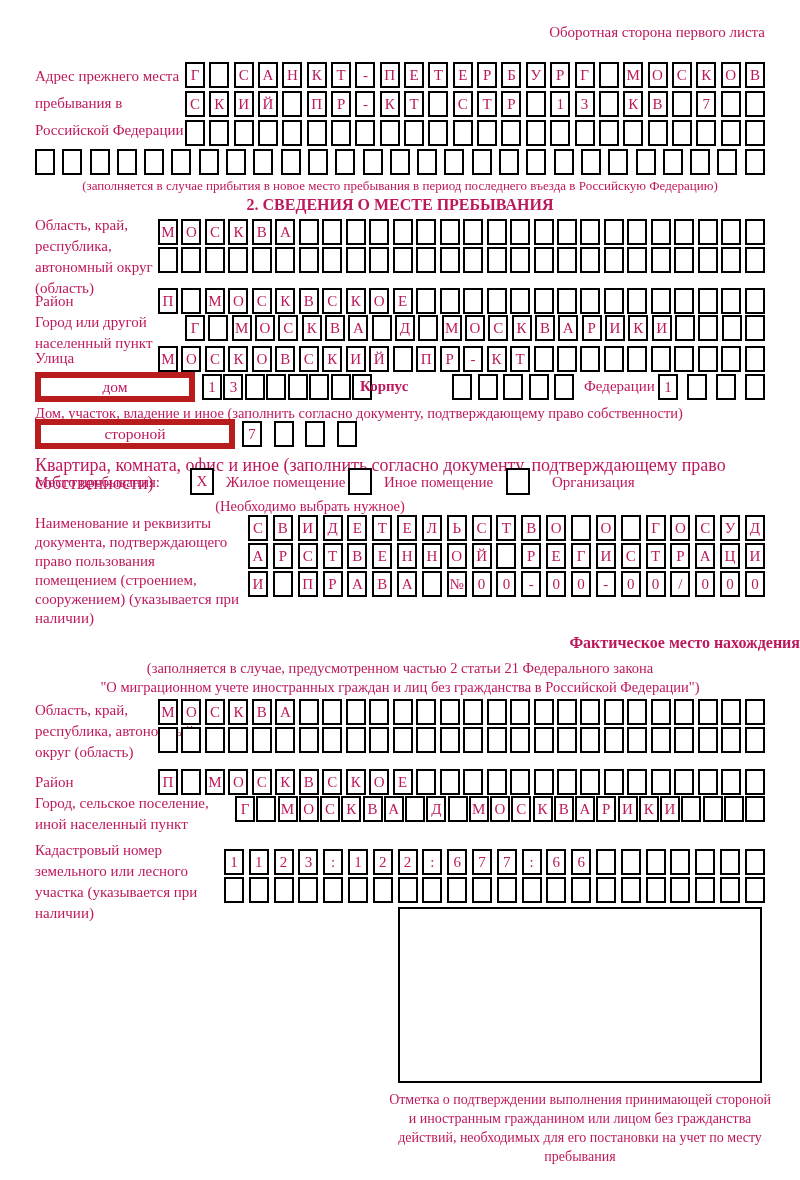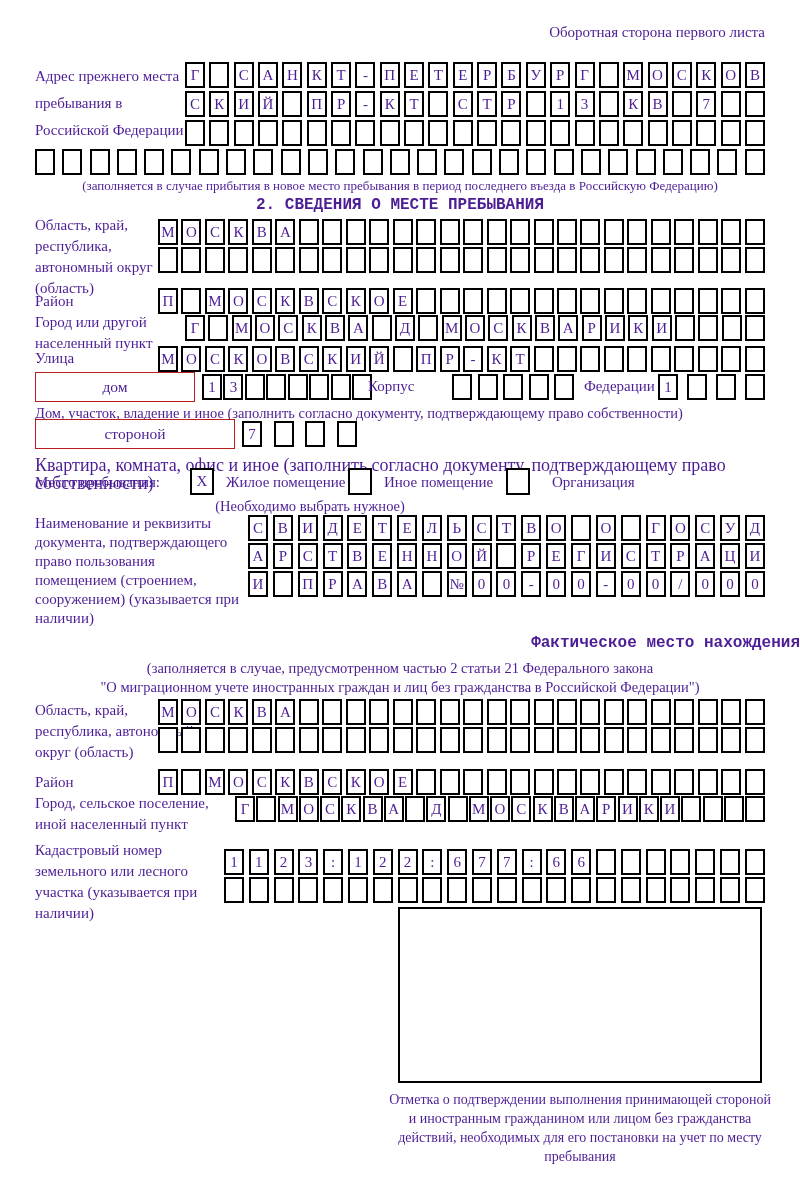--- a/index.html
+++ b/index.html
@@ -1,33 +1,33 @@
 <!DOCTYPE html>
 <html><head>
 <meta charset="utf-8">
 <style>
   html,body{margin:0;padding:0;background:#fff;}
   .page{
     position:relative;width:800px;height:1180px;background:#ffffff;
-    font-family:"Liberation Serif","DejaVu Serif",serif;color:#4c1d95;overflow:hidden;
+    font-family:"Liberation Serif","DejaVu Serif",serif;color:#be185d;overflow:hidden;
   }
   .abs{position:absolute;}
   .lbl{font-size:15px;line-height:21px;}
   .note{font-size:13px;line-height:18px;}
   .center{text-align:center;}
   .right{text-align:right;}
-  .heading{font-size:16px;font-weight:bold;text-align:center;font-family:Liberation Mono, monospace;}
+  .heading{font-size:16px;font-weight:bold;text-align:center;}
   .cells{display:flex;justify-content:space-between;height:26px;}
   .cell{
     width:20px;height:26px;box-sizing:border-box;border:2px solid #000;
     display:flex;align-items:center;justify-content:center;
     font-size:15px;flex:0 0 auto;background:#fff;
   }
   .labelbox{
-    box-sizing:border-box;border:1px solid #b91c1c;height:30px;
+    box-sizing:border-box;border:6px solid #b91c1c;height:30px;
     display:flex;align-items:center;justify-content:center;font-size:15.5px;background:#fff;
   }
   .checkbox{
     width:24px;height:27px;box-sizing:border-box;border:2px solid #000;
     display:flex;align-items:center;justify-content:center;font-size:15px;background:#fff;
   }
   .bigbox{box-sizing:border-box;border:2px solid #000;background:#fff;}
 </style>
 </head>
 <body>
@@ -299,21 +299,21 @@
   <div class="abs cells" style="left:202px;top:374px;width:170px;">
       <div class="cell">1</div>
       <div class="cell">3</div>
       <div class="cell"></div>
       <div class="cell"></div>
       <div class="cell"></div>
       <div class="cell"></div>
       <div class="cell"></div>
       <div class="cell"></div>
     </div>
-  <div class="abs lbl" style="left:368px;top:376px;">Корпус</div>
+  <div class="abs lbl" style="left:360px;top:376px;font-weight:bold;">Корпус</div>
   <div class="abs cells" style="left:452px;top:374px;width:122px;">
       <div class="cell"></div>
       <div class="cell"></div>
       <div class="cell"></div>
       <div class="cell"></div>
       <div class="cell"></div>
     </div>
   <div class="abs lbl" style="left:584px;top:376px;">Федерации</div>
   <div class="abs cells" style="left:658px;top:374px;width:107px;">
       <div class="cell">1</div>

